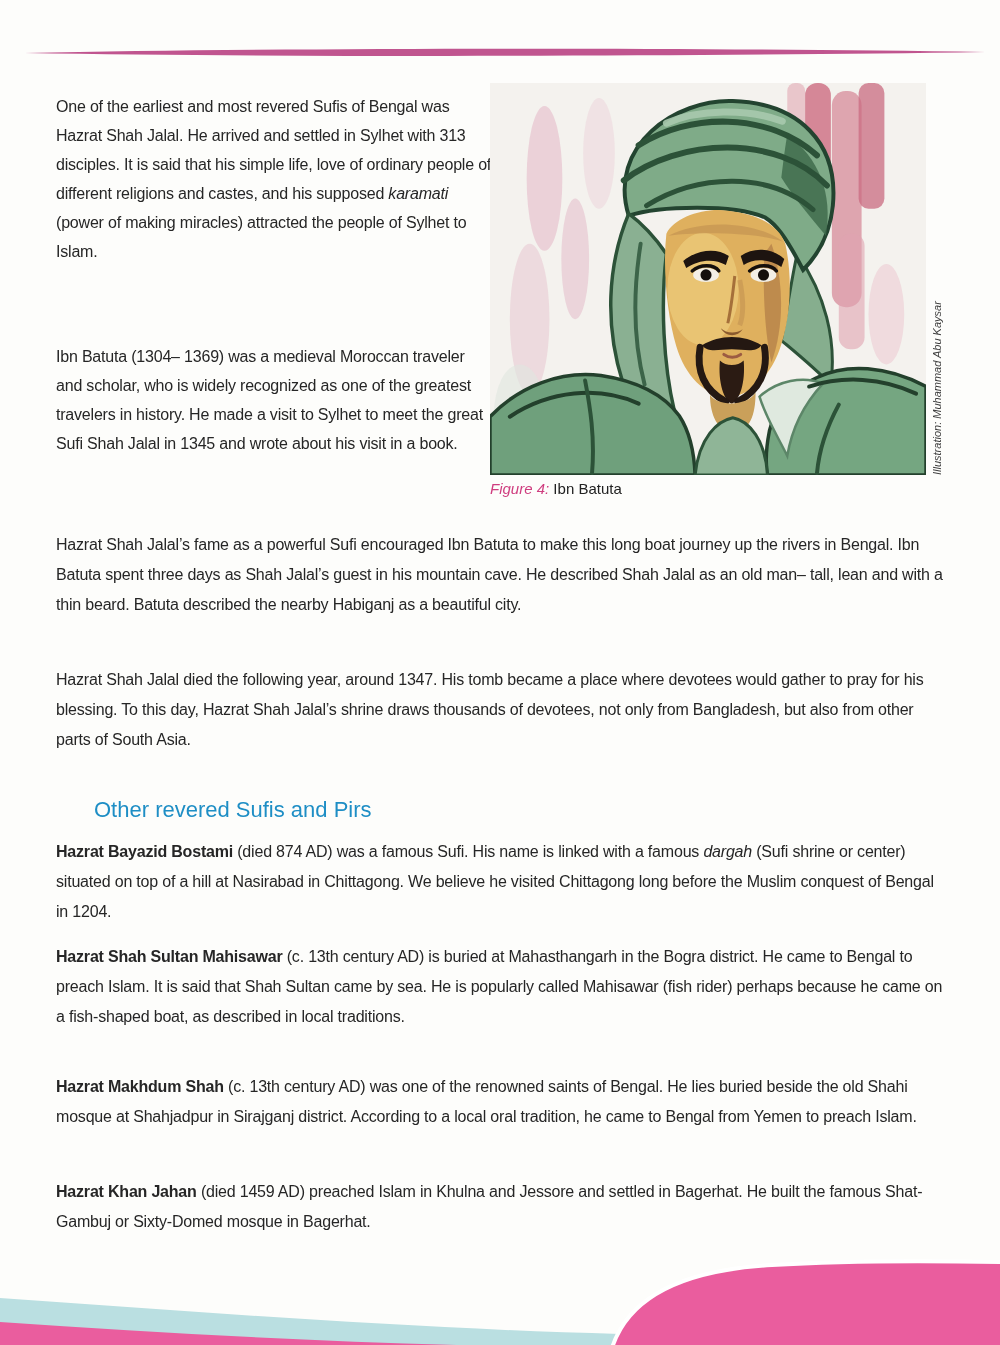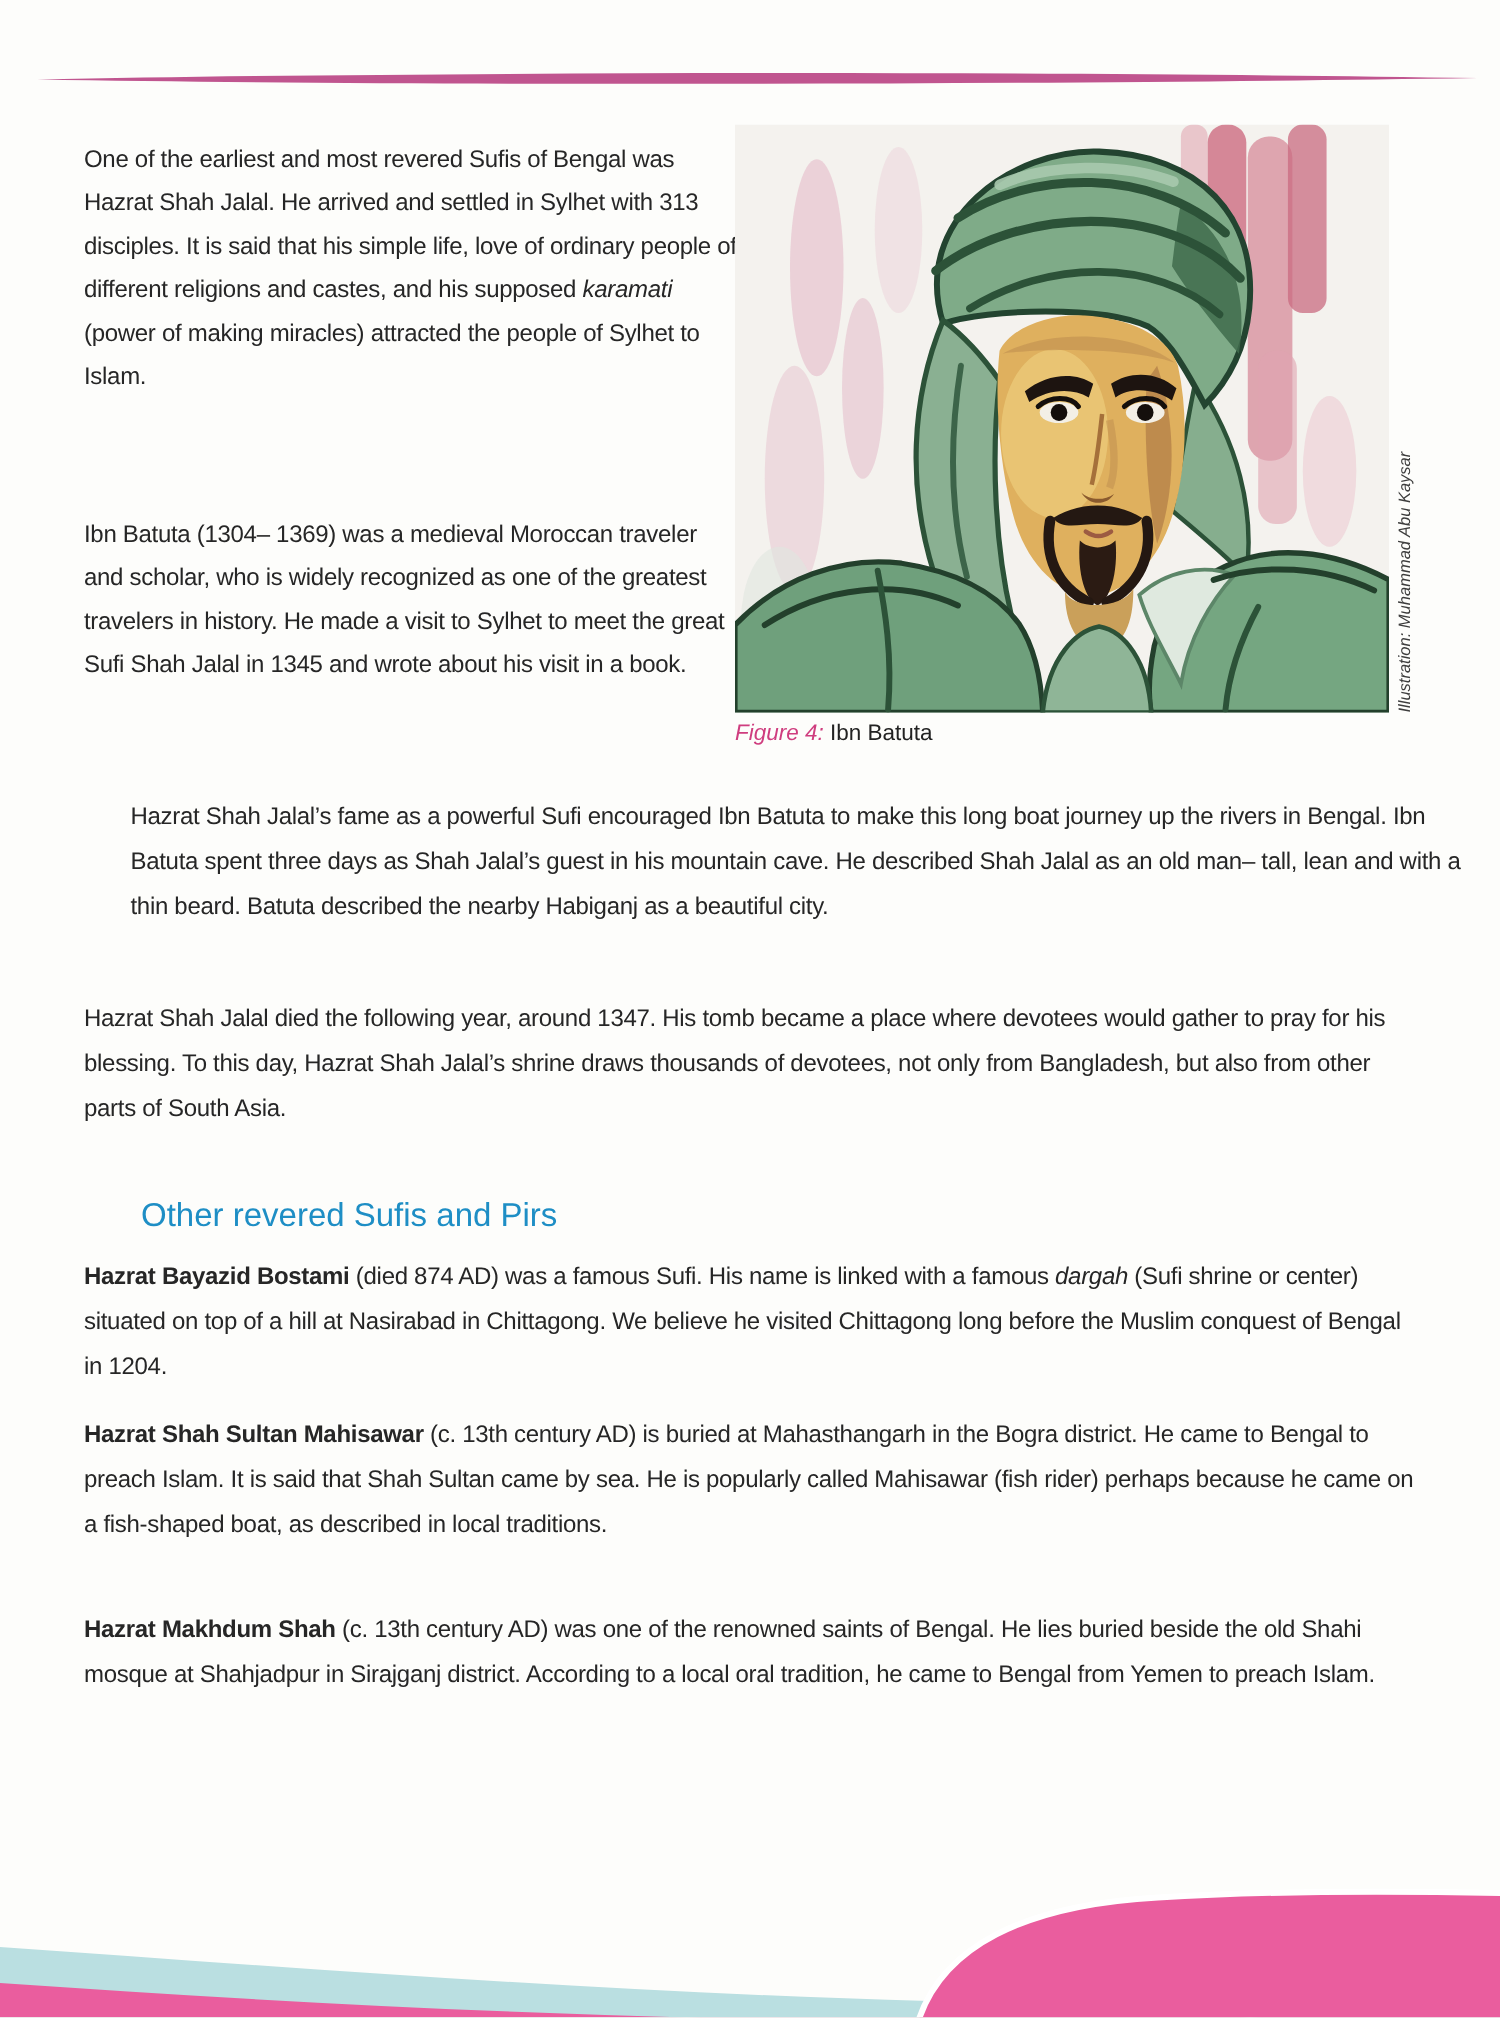--- a/index.html
+++ b/index.html
@@ -121,28 +121,29 @@
       <path d="M352,320 C340,342 332,366 330,388" fill="none" stroke="#2c5238" stroke-width="4" stroke-linecap="round"></path>
     </svg>
   </div>
 
   <div class="figure-credit">Illustration: Muhammad Abu Kaysar</div>
 
   <div class="figure-caption">
     <span class="caption-label">Figure 4:</span><span class="caption-title"> Ibn Batuta</span>
   </div>
 
-  <p class="para wide" style="top:514px;margin-left:31px;"><span>Hazrat Shah Jalal’s fame as a powerful Sufi encouraged Ibn Batuta to make this long boat journey up the rivers in Bengal. Ibn Batuta spent three days as Shah Jalal’s guest in his mountain cave. He described Shah Jalal as an old man– tall, lean and with a thin beard. Batuta described the nearby Habiganj as a beautiful city.</span></p>
+  <p class="para wide" style="top:514px;"><span>Hazrat Shah Jalal’s fame as a powerful Sufi encouraged Ibn Batuta to make this long boat journey up the rivers in Bengal. Ibn Batuta spent three days as Shah Jalal’s guest in his mountain cave. He described Shah Jalal as an old man– tall, lean and with a thin beard. Batuta described the nearby Habiganj as a beautiful city.</span></p>
   <p class="para wide" style="top:649px;"><span>Hazrat Shah Jalal died the following year, around 1347. His tomb became a place where devotees would gather to pray for his blessing. To this day, Hazrat Shah Jalal’s shrine draws thousands of devotees, not only from Bangladesh, but also from other parts of South Asia.</span></p>
 
   <h2 class="section-heading">Other revered Sufis and Pirs</h2>
 
   <p class="para wide" style="top:821px;"><span class="run-b">Hazrat Bayazid Bostami</span><span> (died 874 AD) was a famous Sufi. His name is linked with a famous </span><span class="run-i">dargah</span><span> (Sufi shrine or center) situated on top of a hill at Nasirabad in Chittagong. We believe he visited Chittagong long before the Muslim conquest of Bengal in 1204.</span></p>
   <p class="para wide" style="top:926px;"><span class="run-b">Hazrat Shah Sultan Mahisawar</span><span> (c. 13th century AD) is buried at Mahasthangarh in the Bogra district. He came to Bengal to preach Islam. It is said that Shah Sultan came by sea. He is popularly called Mahisawar (fish rider) perhaps because he came on a fish-shaped boat, as described in local traditions.</span></p>
   <p class="para wide" style="top:1056px;"><span class="run-b">Hazrat Makhdum Shah</span><span> (c. 13th century AD) was one of the renowned saints of Bengal. He lies buried beside the old Shahi mosque at Shahjadpur in Sirajganj district. According to a local oral tradition, he came to Bengal from Yemen to preach Islam.</span></p>
+  <p class="para wide" style="top:1161px;"><span class="run-b">Hazrat Khan Jahan</span><span> (died 1459 AD) preached Islam in Khulna and Jessore and settled in Bagerhat. He built the famous Shat-Gambuj or Sixty-Domed mosque in Bagerhat.</span></p>
 
   <svg class="footer-wave" viewBox="0 0 1000 95" preserveAspectRatio="none">
     <path d="M0,48 C200,62 400,78 620,84 C760,87 880,82 1000,75 L1000,95 L0,95 Z" fill="#badfe1"></path>
     <path d="M0,72 C200,86 400,96 620,98 C780,99 900,93 1000,87 L1000,95 L0,95 Z" fill="#ea5d9e"></path>
     <path d="M612,98 C628,48 682,20 772,15 C852,10 950,11 1002,12 L1002,98 Z" fill="#ea5d9e" stroke="#ffffff" stroke-width="4"></path>
   </svg>
 
   <div class="footer-text">
     <span class="footer-chapter">The Rise of Muslim Rule in Bengal</span>
     <span class="footer-divider"></span>

